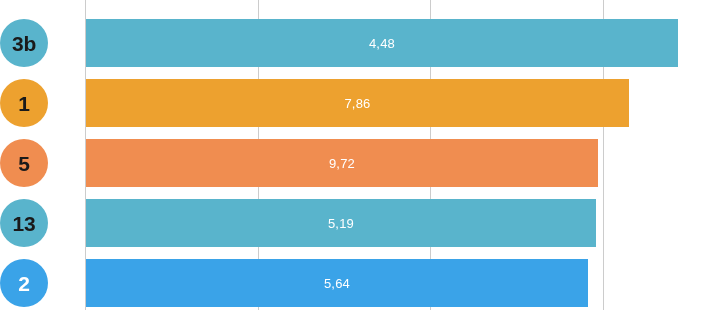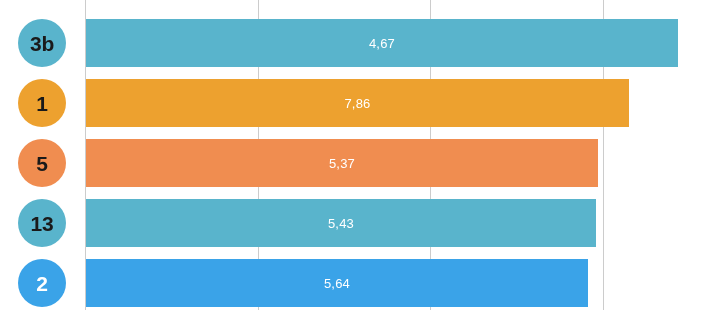--- a/index.html
+++ b/index.html
@@ -46,21 +46,21 @@
   .bar-row {
     position: absolute;
     left: 0;
     width: 706px;
     height: 48px;
   }
 
   
   .cat-badge {
     position: absolute;
-    left: 18px;
+    left: 0;
     top: 0;
     width: 48px;
     height: 48px;
     border-radius: 50%;
     display: flex;
     align-items: center;
     justify-content: center;
   }
   .cat-badge-label {
     font-size: 21px;
@@ -101,42 +101,42 @@
       <div class="gridline" style="left: 430px;"></div>
       <div class="gridline" style="left: 603px;"></div>
     </div>
 
   <div class="rows-layer">
       <div class="bar-row" style="top: 19px;">
         <div class="cat-badge" style="background: rgb(89, 180, 204);">
           <span class="cat-badge-label" style="color: rgb(26, 26, 26);">3b</span>
         </div>
         <div class="bar" style="width: 592px; background: rgb(89, 180, 204);"></div>
-        <div class="bar-value" style="left: 86px; width: 592px; color: rgb(255, 255, 255);">4,67</div>
+        <div class="bar-value" style="left: 86px; width: 592px; color: rgb(255, 255, 255);">4,48</div>
       </div>
       <div class="bar-row" style="top: 79px;">
         <div class="cat-badge" style="background: rgb(237, 161, 47);">
           <span class="cat-badge-label" style="color: rgb(26, 26, 26);">1</span>
         </div>
         <div class="bar" style="width: 543px; background: rgb(237, 161, 47);"></div>
         <div class="bar-value" style="left: 86px; width: 543px; color: rgb(255, 255, 255); border-radius: 15px;">7,86</div>
       </div>
       <div class="bar-row" style="top: 139px;">
         <div class="cat-badge" style="background: rgb(240, 141, 80);">
           <span class="cat-badge-label" style="color: rgb(26, 26, 26);">5</span>
         </div>
         <div class="bar" style="width: 512px; background: rgb(240, 141, 80);"></div>
-        <div class="bar-value" style="left: 86px; width: 512px; color: rgb(255, 255, 255);">5,37</div>
+        <div class="bar-value" style="left: 86px; width: 512px; color: rgb(255, 255, 255);">9,72</div>
       </div>
       <div class="bar-row" style="top: 199px; padding-left: 47px;">
         <div class="cat-badge" style="background: rgb(89, 180, 204);">
           <span class="cat-badge-label" style="color: rgb(26, 26, 26);">13</span>
         </div>
         <div class="bar" style="width: 510px; background: rgb(89, 180, 204);"></div>
-        <div class="bar-value" style="left: 86px; width: 510px; color: rgb(255, 255, 255);">5,43</div>
+        <div class="bar-value" style="left: 86px; width: 510px; color: rgb(255, 255, 255);">5,19</div>
       </div>
       <div class="bar-row" style="top: 259px;">
         <div class="cat-badge" style="background: rgb(58, 163, 232);">
           <span class="cat-badge-label" style="color: rgb(255, 255, 255);">2</span>
         </div>
         <div class="bar" style="width: 502px; background: rgb(58, 163, 232);"></div>
         <div class="bar-value" style="left: 86px; width: 502px; color: rgb(255, 255, 255);">5,64</div>
       </div>
     </div>
 

